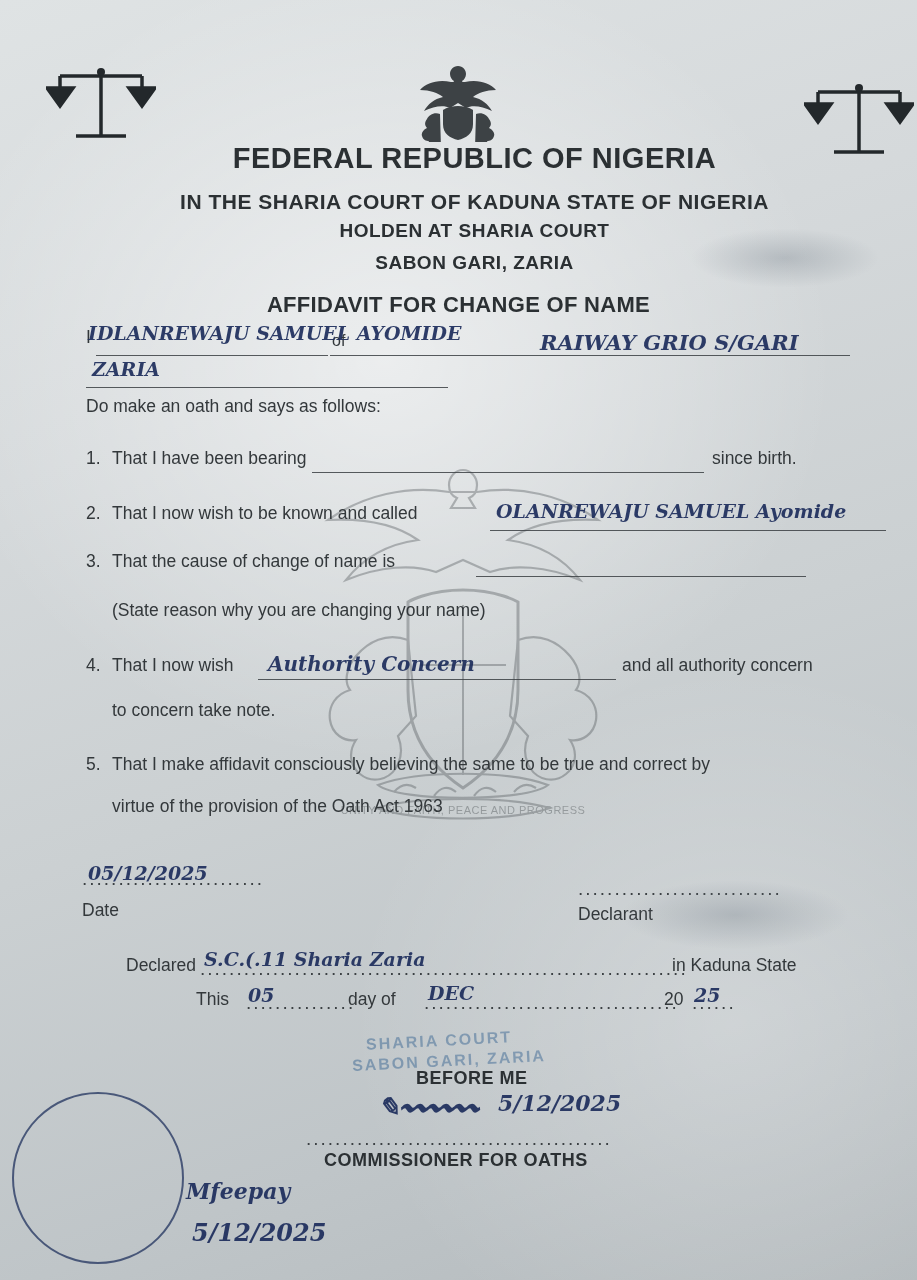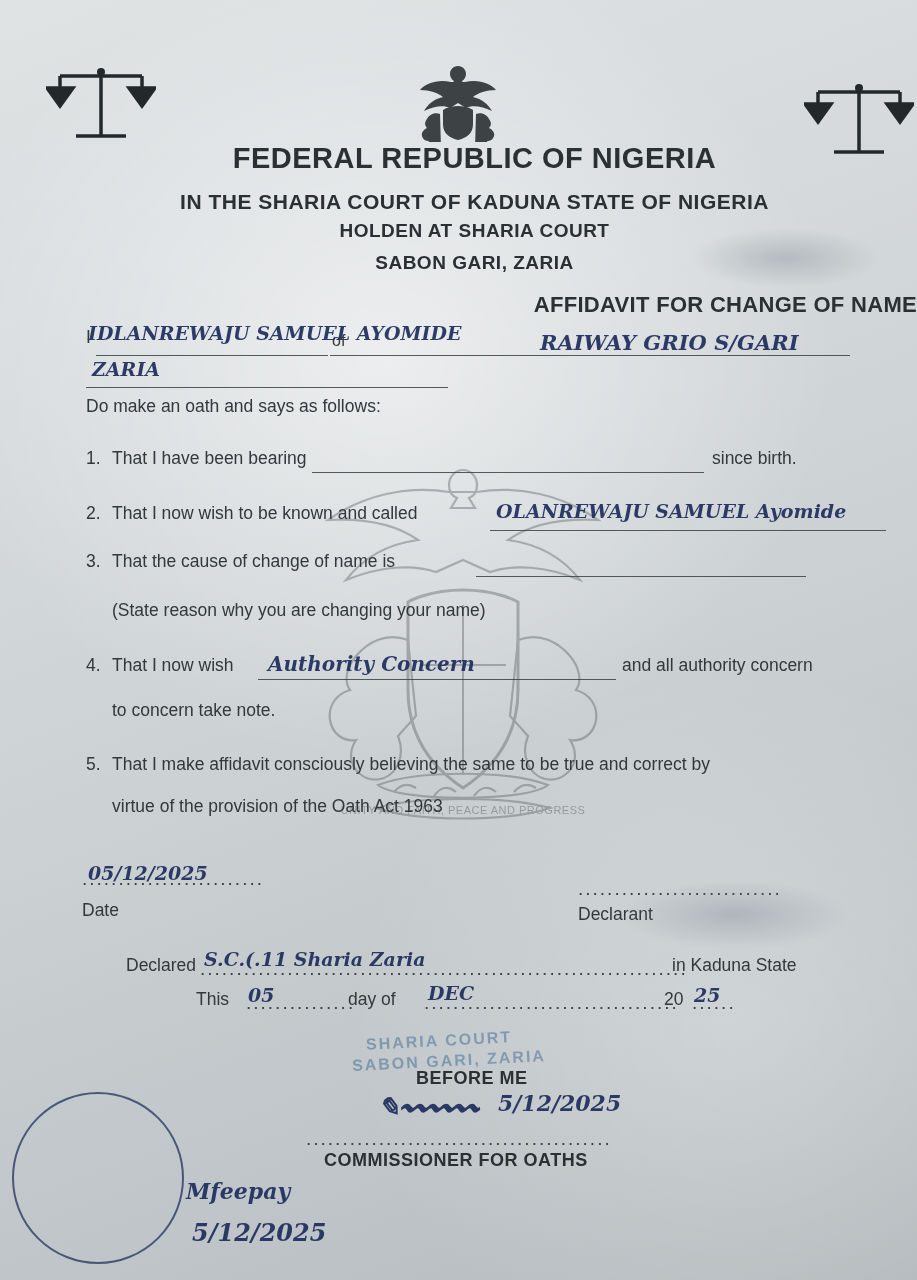--- a/index.html
+++ b/index.html
@@ -168,21 +168,21 @@
       <path d="M1 26 L27 26 L14 44 Z" fill="#23282b"></path>
       <path d="M83 26 L109 26 L96 44 Z" fill="#23282b"></path>
     </g>
     <circle cx="55" cy="10" r="4" fill="#23282b"></circle>
   </svg>
 
   <div class="print title t1 center" style="top:142px;">FEDERAL REPUBLIC OF NIGERIA</div>
   <div class="print title t3 center" style="top:220px;">HOLDEN AT SHARIA COURT</div>
   <div class="print title t2 center" style="top:190px;">IN THE SHARIA COURT OF KADUNA STATE OF NIGERIA</div>
   <div class="print title t3 center" style="top:252px;">SABON GARI, ZARIA</div>
-  <div class="print t5 center" style="top:292px;text-align:right;">AFFIDAVIT FOR CHANGE OF NAME</div>
+  <div class="print t5 center" style="top:292px;">AFFIDAVIT FOR CHANGE OF NAME</div>
 
   <div class="print body-txt" style="left:86px; top:327px;">I</div>
   <div class="rule" style="left:96px; top:355px; width:232px;"></div>
   <div class="print body-sm" style="left:332px; top:332px;">of</div>
   <div class="rule" style="left:330px; top:355px; width:520px;"></div>
   <div class="rule" style="left:86px; top:387px; width:362px;"></div>
 
   <div class="hand" style="left:88px; top:322px; font-size:19px;">IDLANREWAJU SAMUEL AYOMIDE</div>
   <div class="hand" style="left:540px; top:330px; font-size:21px;">RAIWAY GRIO S/GARI</div>
   <div class="hand" style="left:92px; top:358px; font-size:19px;">ZARIA</div>

